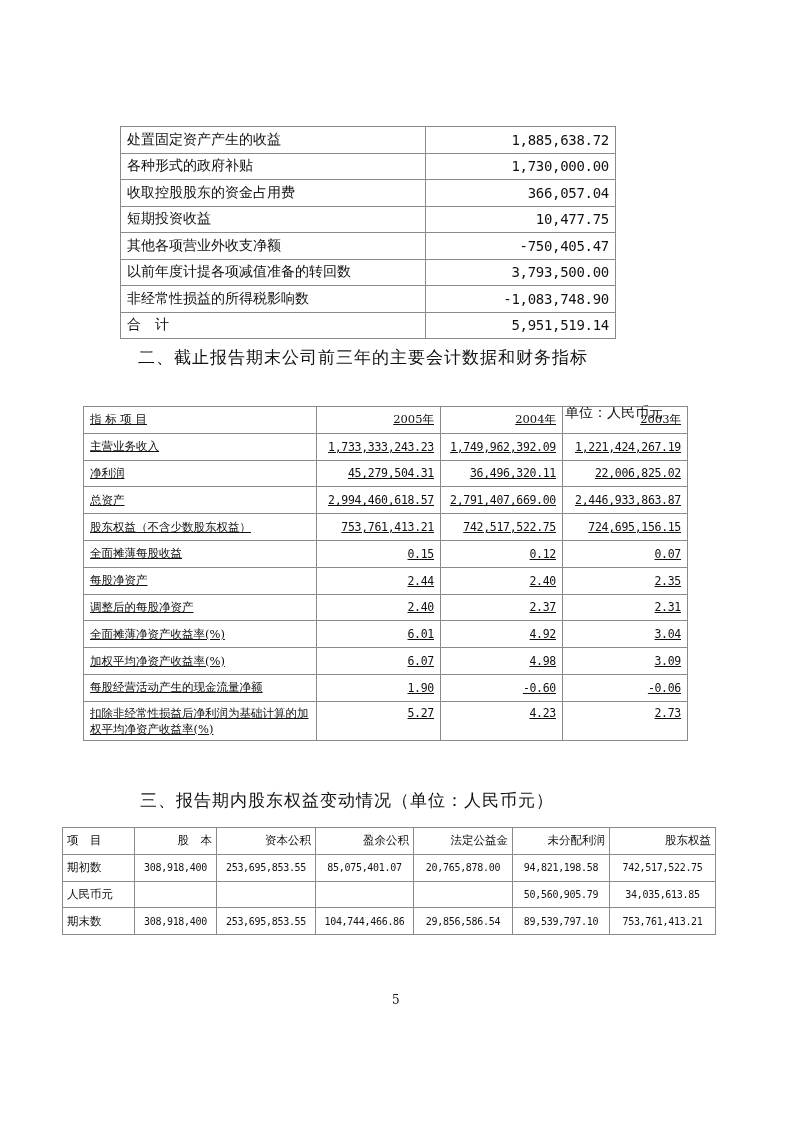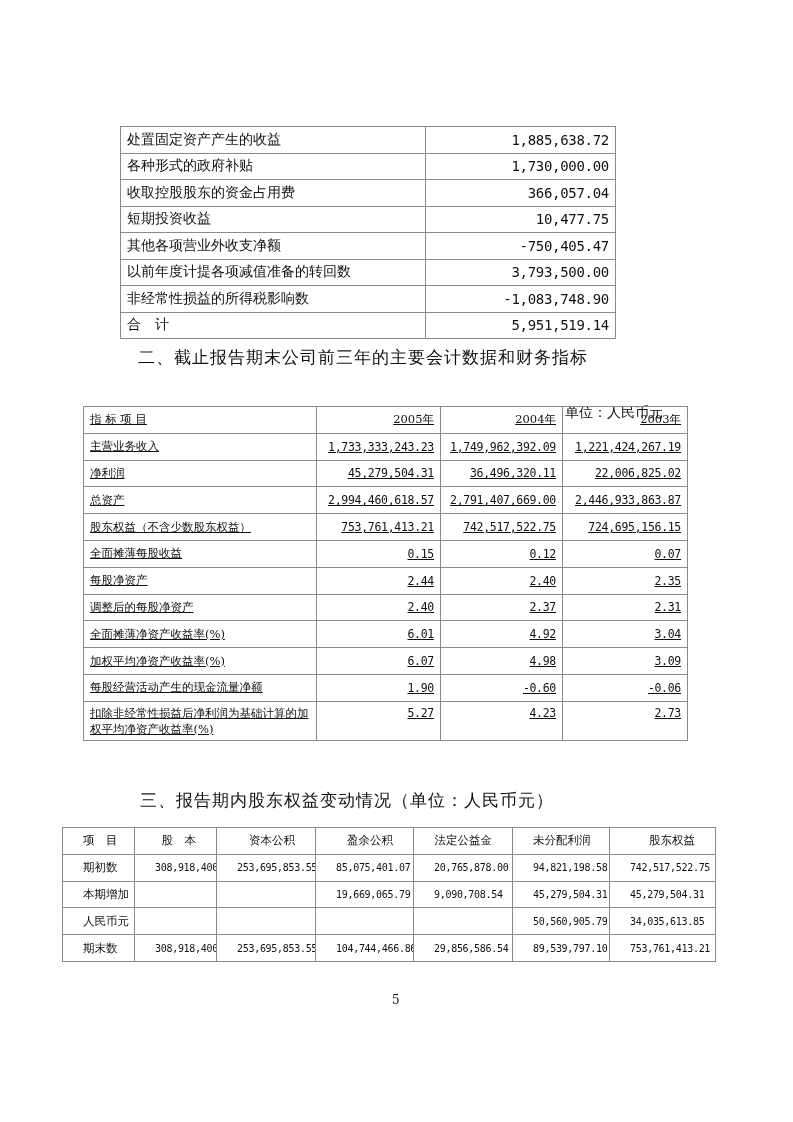--- a/index.html
+++ b/index.html
@@ -24,21 +24,21 @@
   #t2 td { height: 25.8px; font-size: 11.5px; }
   #t2 td.num { font-size: 11.5px; vertical-align: middle; }
   #t2 tr.tall td { height: 35px; vertical-align: top; padding-top: 3px; line-height: 16px; white-space: normal; }
   #t2 tr.tall td.num { vertical-align: top; }
 
   
   .h3 { position: absolute; left: 140px; top: 789px; font-size: 17px; letter-spacing: 1px; }
 
   
   #t3 { left: 62px; top: 815px; width: 653px; }
-  #t3 td { height: 25.8px; font-size: 11.5px; padding: 0 20px; }
+  #t3 td { height: 25.8px; font-size: 11.5px; padding: 0 4px; }
   #t3 td.num { font-size: 10px; text-align: center; }
 
   .page-num { position: absolute; left: 392px; top: 993px; font-size: 12px; }
 </style>
 </head>
 <body>
 
 <table id="t1">
   <colgroup>
       <col style="width:305px">
@@ -195,29 +195,20 @@
     <tr>
       <td>期初数</td>
       <td class="num">308,918,400</td>
       <td class="num">253,695,853.55</td>
       <td class="num">85,075,401.07</td>
       <td class="num">20,765,878.00</td>
       <td class="num">94,821,198.58</td>
       <td class="num">742,517,522.75</td>
     </tr>
     <tr>
-      <td>本期增加</td>
-      <td class="num"></td>
-      <td class="num"></td>
-      <td class="num">19,669,065.79</td>
-      <td class="num">9,090,708.54</td>
-      <td class="num">45,279,504.31</td>
-      <td class="num">45,279,504.31</td>
-    </tr>
-    <tr>
       <td>人民币元</td>
       <td class="num"></td>
       <td class="num"></td>
       <td class="num"></td>
       <td class="num"></td>
       <td class="num">50,560,905.79</td>
       <td class="num">34,035,613.85</td>
     </tr>
     <tr>
       <td>期末数</td>

